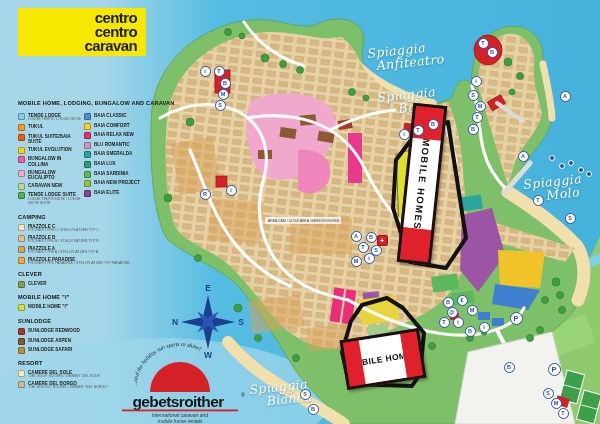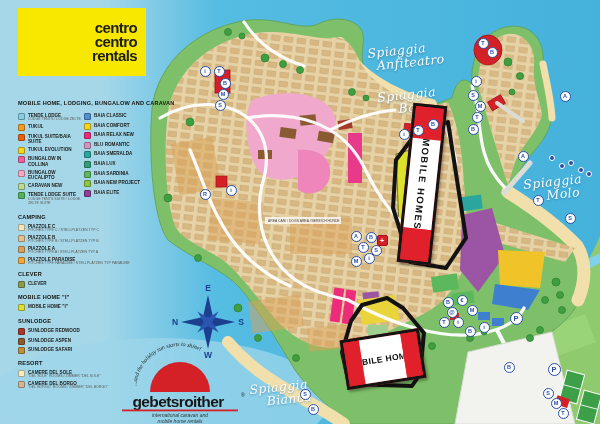--- a/index.html
+++ b/index.html
@@ -2,21 +2,21 @@
 <html><head>
 <meta charset="utf-8">
 <style>
   html,body{margin:0;padding:0;}
   .stage{position:relative;width:600px;height:424px;overflow:hidden;background:#a6d7e9;
          font-family:"Liberation Sans",sans-serif;}
   svg{display:block}
   #geo{position:absolute;left:0;top:0;}
 
   
-  .logo-box{position:absolute;left:18px;top:8px;width:128px;height:68px;background:#f8e800;
+  .logo-box{position:absolute;left:18px;top:8px;width:128px;height:48px;background:#f8e800;
             display:flex;flex-direction:column;justify-content:center;align-items:flex-end;
             padding-right:9px;box-sizing:border-box;}
   .logo-box span{font-size:15px;font-weight:bold;color:#1d1d1b;line-height:0.93;letter-spacing:-0.6px;}
 
   
   .ltitle{position:absolute;font-size:5.6px;font-weight:bold;color:#14140f;letter-spacing:.2px;}
   .lcol{position:absolute;}
   .lrow{display:flex;gap:3px;margin-bottom:2.6px;align-items:flex-start;}
   .lrow.tall{margin-bottom:1.8px;}
   .sw{width:7px;height:7px;border-radius:1.5px;flex:none;border:0.5px solid rgba(0,0,0,.3);box-sizing:border-box;}
@@ -250,21 +250,21 @@
         <text x="-33" y="3">N</text>
         <text x="33" y="3">S</text>
         <text x="0" y="36">W</text>
       </g>
     </g>
   </svg>
 
   <div class="logo-box">
     <span>centro</span>
     <span>centro</span>
-    <span>rentals</span>
+    <span>caravan</span>
   </div>
 
   <div class="ltitle" style="left:18px;top:100px;width:165px;">MOBILE HOME, LODGING, BUNGALOW AND CARAVAN</div>
   <div class="lcol" style="left:18px;top:113px;width:64px;">
       <div class="lrow tall">
         <span class="sw" style="background: rgb(133, 206, 228);"></span>
         <span class="lbl">TENDE LODGE<span class="sub">LODGE TENTS / LODGE ZELTE</span></span>
       </div>
       <div class="lrow">
         <span class="sw" style="background: rgb(245, 155, 32);"></span>

